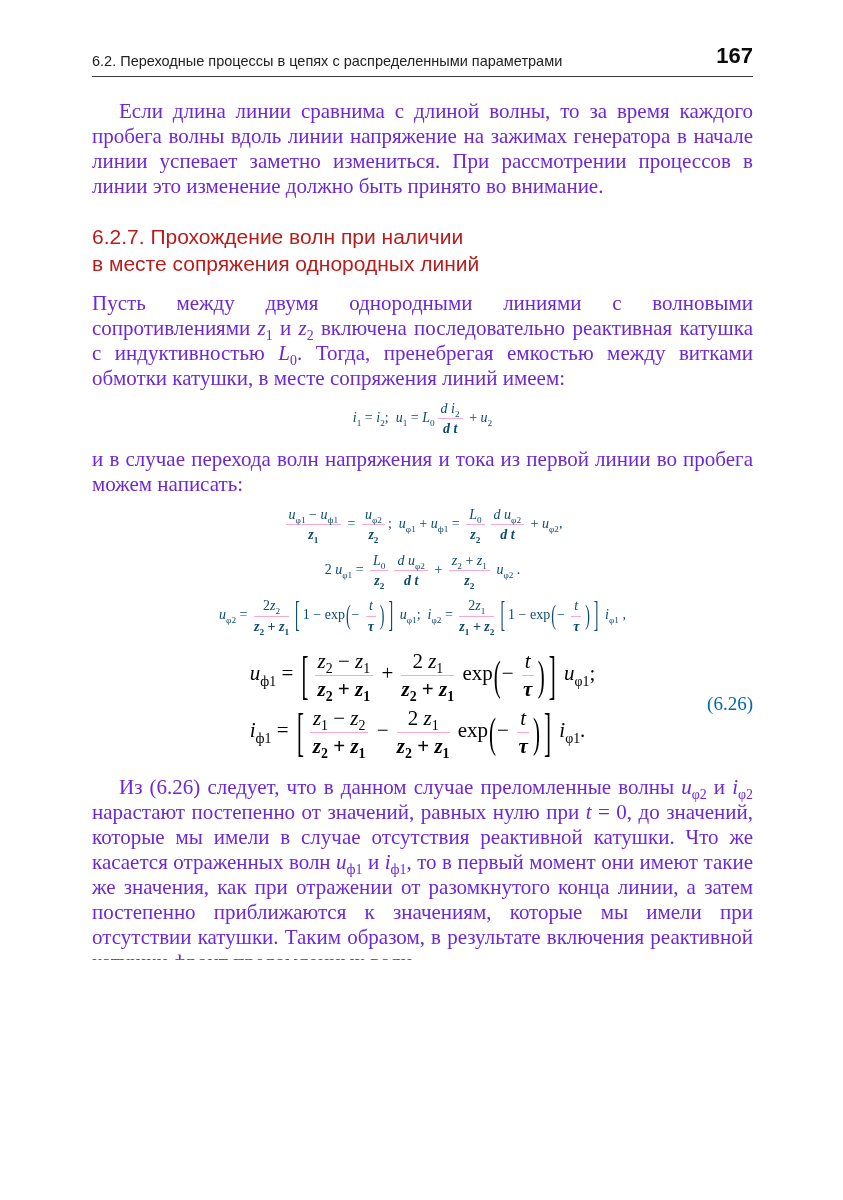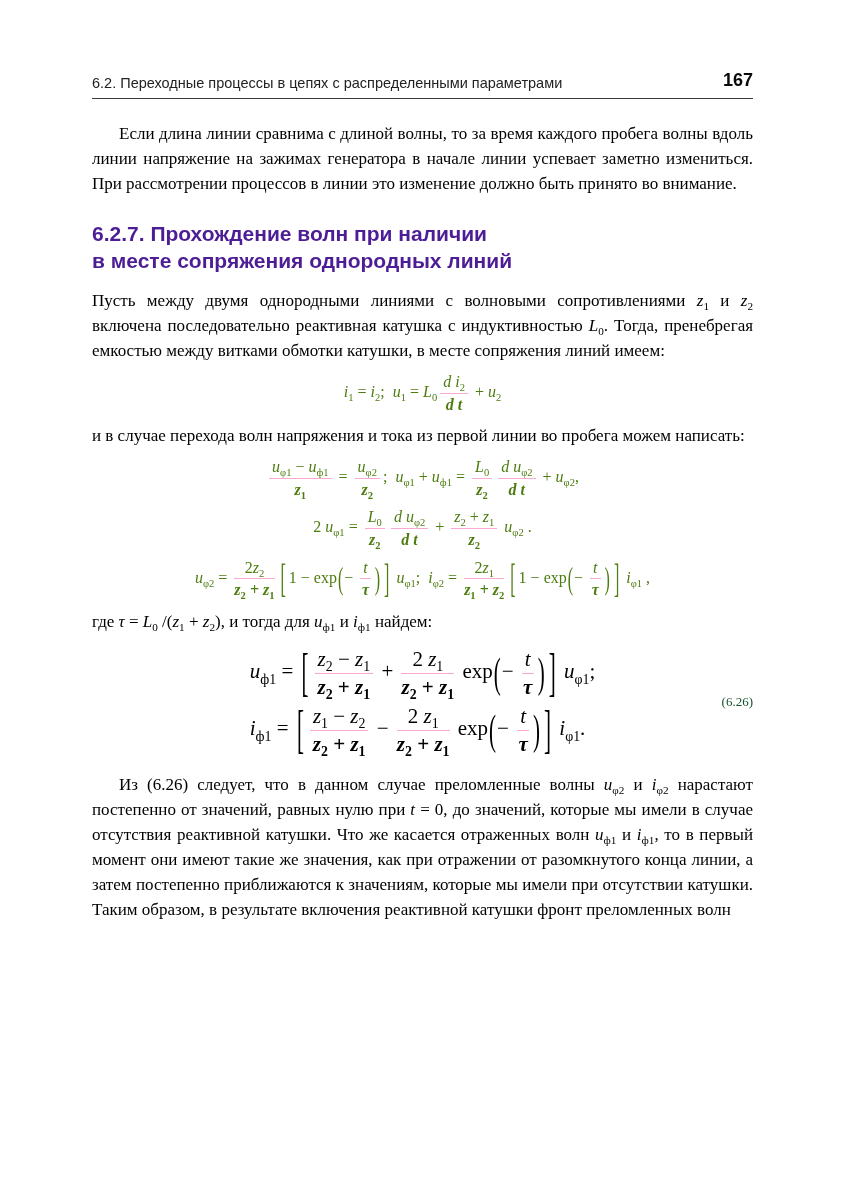--- a/index.html
+++ b/index.html
@@ -1,49 +1,49 @@
 <!DOCTYPE html>
 <html><head>
 <meta charset="utf-8">
 <style>
   html,body{margin:0;padding:0;background:#ffffff;}
   .page{
     width:843px;height:960px;box-sizing:border-box;background:#fff;
-    padding:70px 90px 0 92px;overflow:hidden;
+    padding:34px 90px 0 92px;overflow:hidden;
     font-family:"Liberation Serif","DejaVu Serif",serif;color:#1b1b1b;
   }
   .running-header{
     display:flex;justify-content:space-between;align-items:flex-end;
     border-bottom:1.4px solid #3c3c3c;padding-bottom:7px;
     font-family:"Liberation Sans","DejaVu Sans",sans-serif;
   }
   .rh-title{font-size:14.5px;color:#222;}
-  .rh-page{font-size:18px;font-weight:bold;color:#0a0a0a;}
+  .rh-page{font-size:22px;font-weight:bold;color:#0a0a0a;margin-top:9px;}
   .section-heading{
     font-family:"Liberation Sans","DejaVu Sans",sans-serif;
-    font-weight:700;font-size:21px;line-height:27px;color:#4c1d95;
+    font-weight:400;font-size:21px;line-height:27px;color:#b91c1c;
     margin:24px 0 14px 0;
   }
   .section-heading span{display:block;}
-  .body{font-size:17px;line-height:25px;text-align:justify;margin:0;color:#000000;}
+  .body{font-size:21px;line-height:25px;text-align:justify;margin:0;color:#6d28d9;}
   .indent{text-indent:27px;}
   .mt{margin-top:22px;}
   .equation{
-    text-align:center;font-size:16px;line-height:1.25;margin:10px 0;color:#4d7c0f;
+    text-align:center;font-size:14px;line-height:1.25;margin:10px 0;color:#0c4a6e;
   }
   .frac{display:inline-block;vertical-align:middle;text-align:center;margin:0 3px;line-height:1.1;}
   .frac .num{display:block;border-bottom:1px solid #f9a8d4;padding:0 3px 2px 3px;}
   .frac .den{display:block;padding-top:2px;font-weight:bold;}
   sub{font-size:66%;line-height:0;}
   .bb{display:inline-block;vertical-align:middle;transform:scaleY(2.5);margin:0 3px;font-weight:400;}
   .bp{display:inline-block;vertical-align:middle;transform:scaleY(2.0);margin:0 1px;}
   .eq626{position:relative;display:flex;justify-content:center;align-items:center;margin:8px 0 10px 0;}
   .eq-stack{display:inline-block;text-align:left;}
   .eq-line{font-size:21px;line-height:1.25;margin:6px 0;color:#000;}
-  .eq-number{position:absolute;right:0;top:50%;transform:translateY(-50%);font-size:13px;color:#14532d;text-align:center;}
+  .eq-number{position:absolute;right:0;top:50%;transform:translateY(-50%);font-size:19px;color:#0369a1;text-align:center;}
 </style>
 </head>
 <body>
 
 <div class="page">
 
   <div class="running-header">
     <span class="rh-title">6.2. Переходные процессы в цепях с распределенными параметрами</span>
     <span class="rh-page">167</span>
   </div>
@@ -62,21 +62,20 @@
   <p class="body">и в случае перехода волн напряжения и тока из первой линии во пробега можем написать:</p>
 
   <div class="equation"><span class="frac"><span class="num"><i>u</i><sub>φ1</sub> − <i>u</i><sub>ф1</sub></span><span class="den"><i>z</i><sub>1</sub></span></span> = <span class="frac"><span class="num"><i>u</i><sub>φ2</sub></span><span class="den"><i>z</i><sub>2</sub></span></span>;&nbsp; <i>u</i><sub>φ1</sub> + <i>u</i><sub>ф1</sub> = <span class="frac"><span class="num"><i>L</i><sub>0</sub></span><span class="den"><i>z</i><sub>2</sub></span></span><span class="frac"><span class="num"><i>d u</i><sub>φ2</sub></span><span class="den"><i>d t</i></span></span> + <i>u</i><sub>φ2</sub>,</div>
 
 
   <div class="equation">2 <i>u</i><sub>φ1</sub> = <span class="frac"><span class="num"><i>L</i><sub>0</sub></span><span class="den"><i>z</i><sub>2</sub></span></span><span class="frac"><span class="num"><i>d u</i><sub>φ2</sub></span><span class="den"><i>d t</i></span></span> + <span class="frac"><span class="num"><i>z</i><sub>2</sub> + <i>z</i><sub>1</sub></span><span class="den"><i>z</i><sub>2</sub></span></span> <i>u</i><sub>φ2</sub> .</div>
 
 
   <div class="equation"><i>u</i><sub>φ2</sub> = <span class="frac"><span class="num">2<i>z</i><sub>2</sub></span><span class="den"><i>z</i><sub>2</sub> + <i>z</i><sub>1</sub></span></span><span class="bb">[</span>1 − exp<span class="bp">(</span>− <span class="frac"><span class="num"><i>t</i></span><span class="den"><i>τ</i></span></span><span class="bp">)</span><span class="bb">]</span> <i>u</i><sub>φ1</sub>;&nbsp; <i>i</i><sub>φ2</sub> = <span class="frac"><span class="num">2<i>z</i><sub>1</sub></span><span class="den"><i>z</i><sub>1</sub> + <i>z</i><sub>2</sub></span></span><span class="bb">[</span>1 − exp<span class="bp">(</span>− <span class="frac"><span class="num"><i>t</i></span><span class="den"><i>τ</i></span></span><span class="bp">)</span><span class="bb">]</span> <i>i</i><sub>φ1</sub> ,</div>
 
-  <p class="body">где <i>τ</i> = <i>L</i><sub>0</sub> /(<i>z</i><sub>1</sub> + <i>z</i><sub>2</sub>), и тогда для <i>u</i><sub>ф1</sub> и <i>i</i><sub>ф1</sub> найдем:</p>
 
   <div class="eq626">
     <div class="eq-stack">
       <div class="eq-line"><i>u</i><sub>ф1</sub> = <span class="bb">[</span><span class="frac"><span class="num"><i>z</i><sub>2</sub> − <i>z</i><sub>1</sub></span><span class="den"><i>z</i><sub>2</sub> + <i>z</i><sub>1</sub></span></span> + <span class="frac"><span class="num">2 <i>z</i><sub>1</sub></span><span class="den"><i>z</i><sub>2</sub> + <i>z</i><sub>1</sub></span></span> exp<span class="bp">(</span>− <span class="frac"><span class="num"><i>t</i></span><span class="den"><i>τ</i></span></span><span class="bp">)</span><span class="bb">]</span> <i>u</i><sub>φ1</sub>;</div>
       <div class="eq-line"><i>i</i><sub>ф1</sub> = <span class="bb">[</span><span class="frac"><span class="num"><i>z</i><sub>1</sub> − <i>z</i><sub>2</sub></span><span class="den"><i>z</i><sub>2</sub> + <i>z</i><sub>1</sub></span></span> − <span class="frac"><span class="num">2 <i>z</i><sub>1</sub></span><span class="den"><i>z</i><sub>2</sub> + <i>z</i><sub>1</sub></span></span> exp<span class="bp">(</span>− <span class="frac"><span class="num"><i>t</i></span><span class="den"><i>τ</i></span></span><span class="bp">)</span><span class="bb">]</span> <i>i</i><sub>φ1</sub>.</div>
     </div>
     <span class="eq-number">(6.26)</span>
   </div>
 
   <p class="body indent">Из (6.26) следует, что в данном случае преломленные волны <i>u</i><sub>φ2</sub> и <i>i</i><sub>φ2</sub> нарастают постепенно от значений, равных нулю при <i>t</i> = 0, до значений, которые мы имели в случае отсутствия реактивной катушки. Что же касается отраженных волн <i>u</i><sub>ф1</sub> и <i>i</i><sub>ф1</sub>, то в первый момент они имеют такие же значения, как при отражении от разомкнутого конца линии, а затем постепенно приближаются к значениям, которые мы имели при отсутствии катушки. Таким образом, в результате включения реактивной катушки фронт преломленных волн</p>

